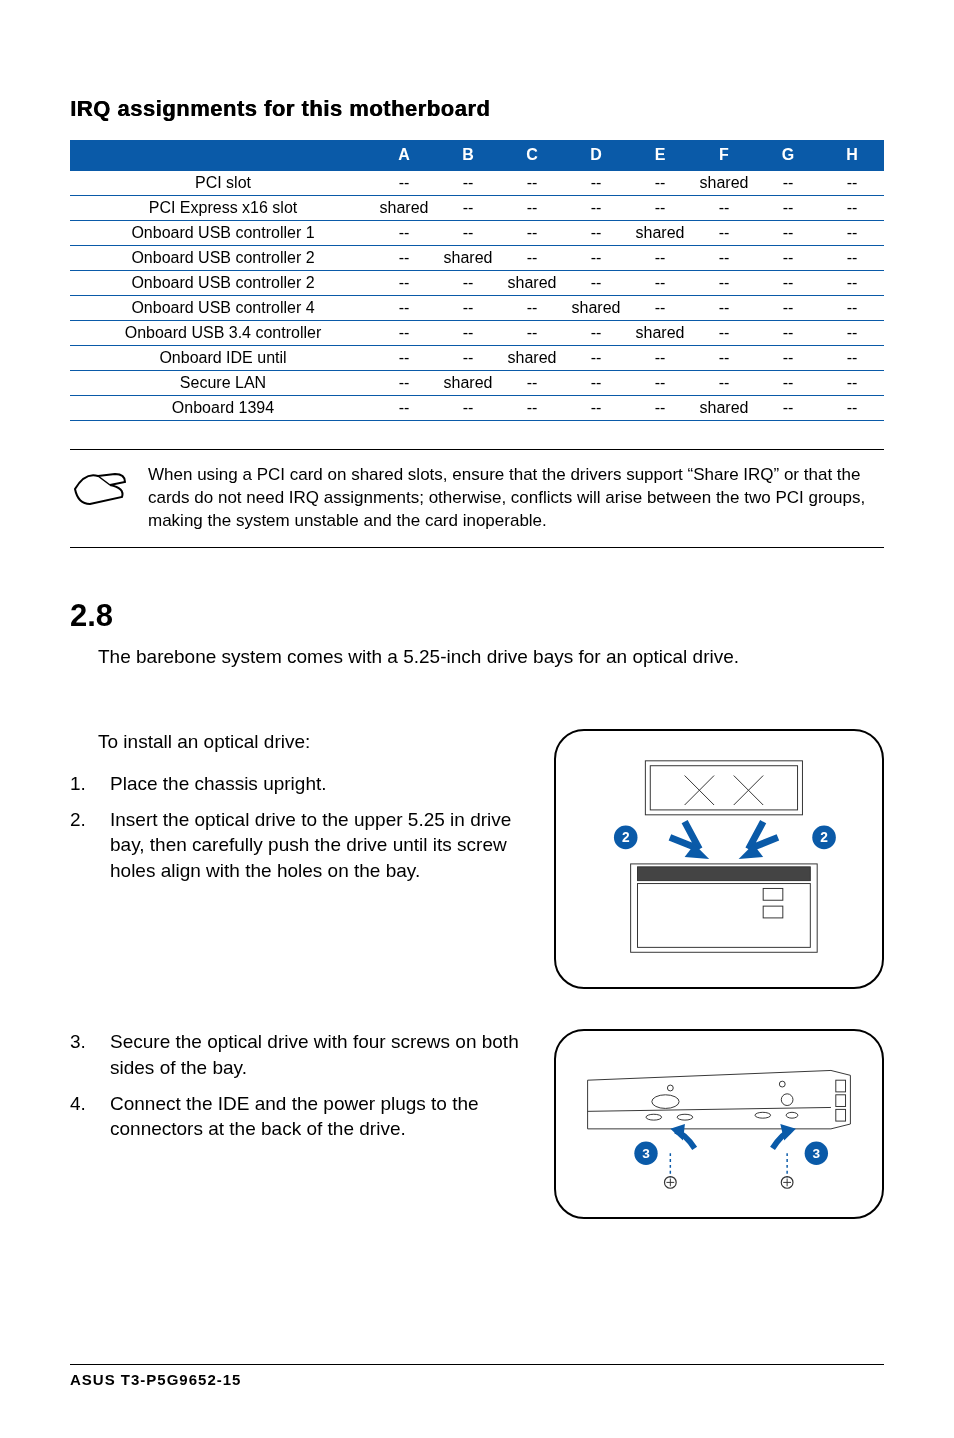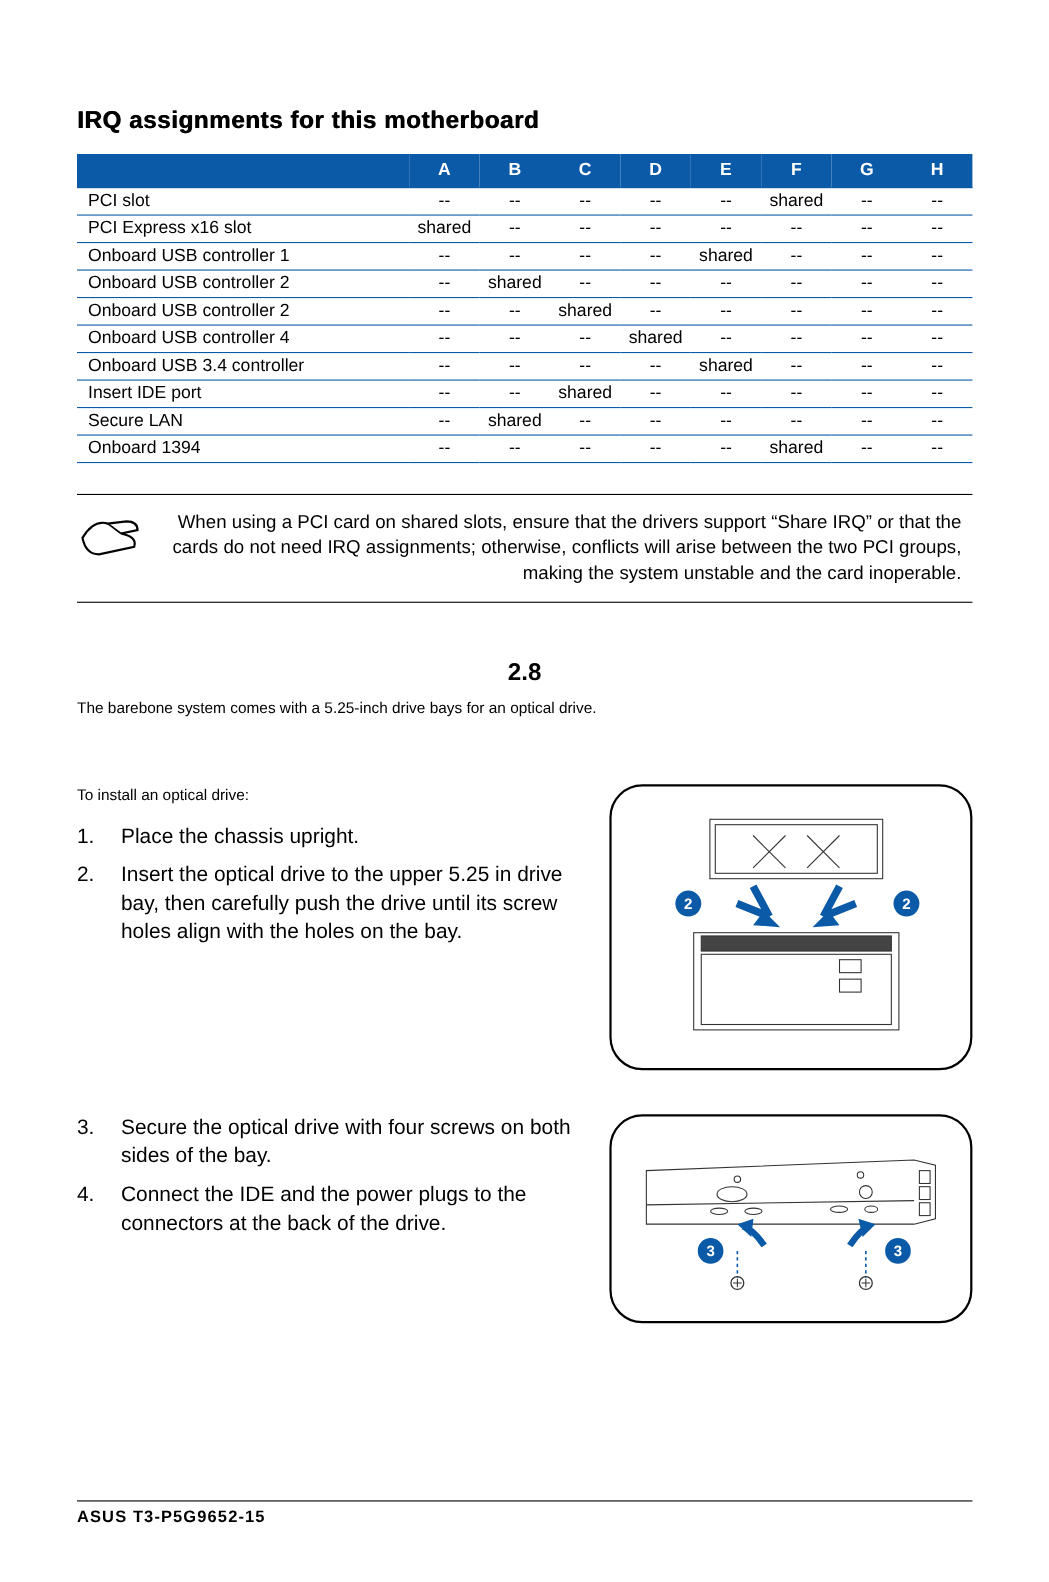--- a/index.html
+++ b/index.html
@@ -30,58 +30,57 @@
     text-align: center;
     border-bottom: 1px solid #0a5aa8;
   }
   .irq-table thead th {
     background: #0a5aa8;
     color: #fff;
     font-weight: bold;
     padding: 6px;
   }
   .irq-table .rowlabel {
-    text-align: left;
+    text-align: center;
     padding-left: 10px;
     border-right: none;
     white-space: nowrap;
   }
   .irq-table td.rowlabel { border-right: none; }
   .irq-table .cell { width: 64px; }
   
   .note-box {
     border-top: 1px solid #000;
     border-bottom: 1px solid #000;
     margin: 28px 0 40px 0;
     padding: 14px 10px 14px 0;
     display: flex;
     align-items: flex-start;
     gap: 18px;
     font-size: 17px;
     line-height: 1.35;
-    text-align: right;
   }
   .note-icon {
     width: 60px;
     flex-shrink: 0;
   }
   .note-text { flex: 1; }
   
   .h1 {
-    font-size: 22px;
+    font-size: 31px;
     font-weight: bold;
     margin: 50px 0 10px 0;
     display: flex;
     gap: 30px;
-    justify-content: center;
   }
   .body-text {
-    font-size: 14px;
+    font-size: 19px;
     line-height: 1.35;
     margin-bottom: 6px;
+    margin-left: 28px;
   }
   .two-col {
     display: flex;
     gap: 30px;
     align-items: flex-start;
     margin-top: 60px;
   }
   .two-col .left { flex:1; font-size:19px; }
   .two-col .right { width: 330px; flex-shrink:0; }
   ol.steps { list-style: none; padding-left: 0; }
@@ -212,21 +211,21 @@
         <td class="cell">--</td>
         <td class="cell">--</td>
         <td class="cell">--</td>
         <td class="cell">--</td>
         <td class="cell">shared</td>
         <td class="cell">--</td>
         <td class="cell">--</td>
         <td class="cell">--</td>
       </tr>
       <tr>
-        <td class="rowlabel">Insert IDE port</td>
+        <td class="rowlabel">Onboard IDE until</td>
         <td class="cell">--</td>
         <td class="cell">--</td>
         <td class="cell">shared</td>
         <td class="cell">--</td>
         <td class="cell">--</td>
         <td class="cell">--</td>
         <td class="cell">--</td>
         <td class="cell">--</td>
       </tr>
       <tr>

